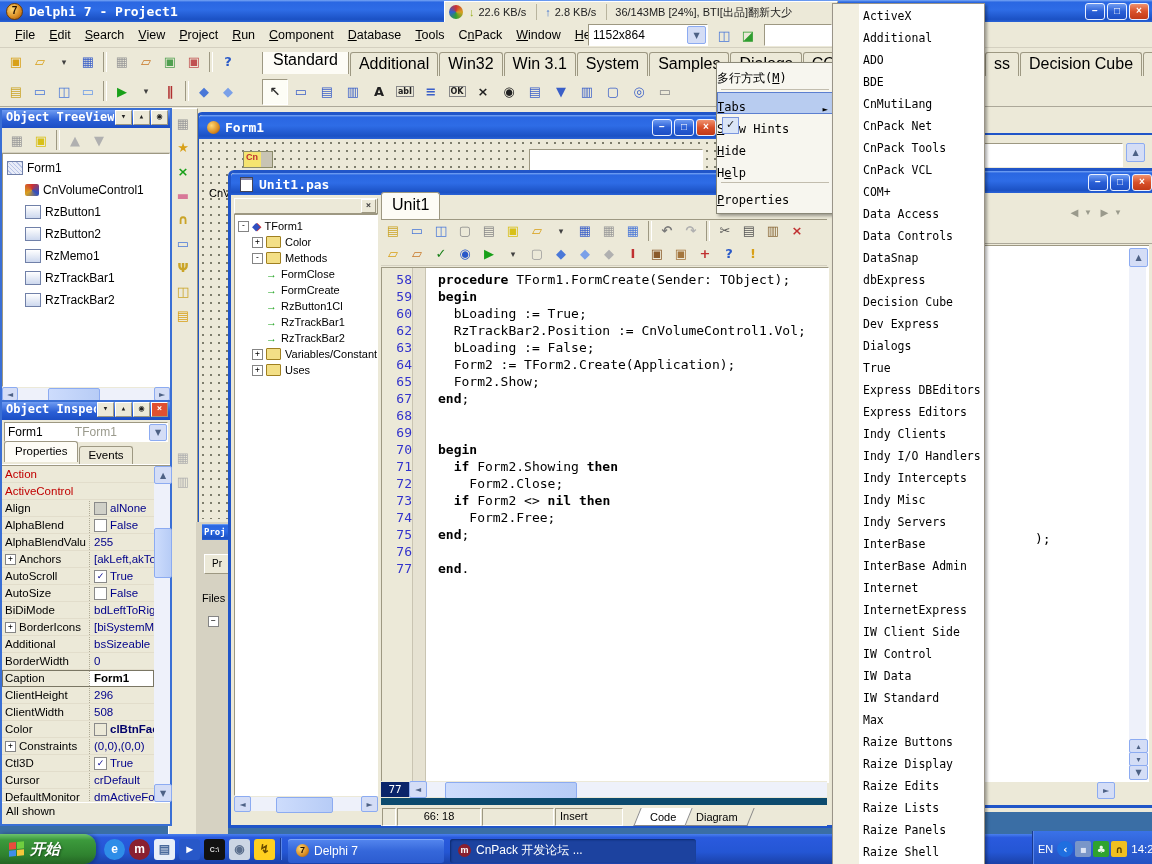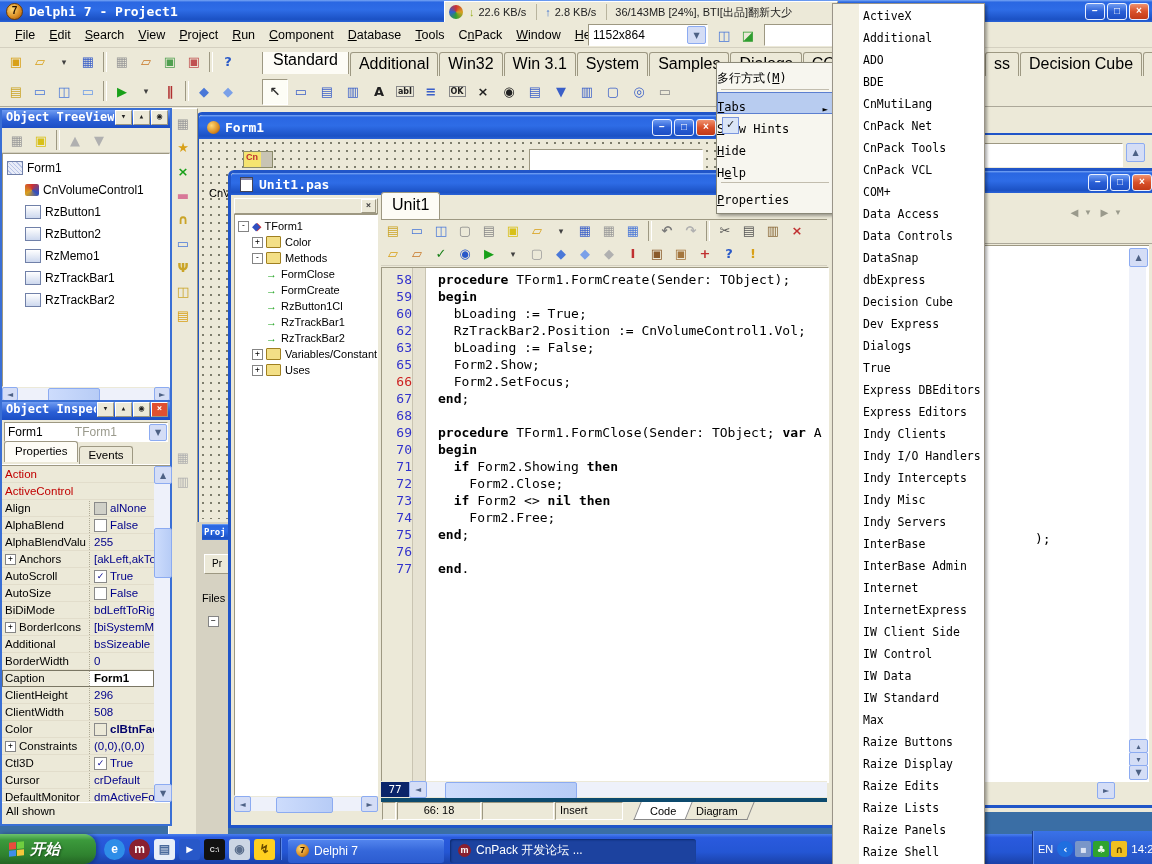--- a/index.html
+++ b/index.html
@@ -818,45 +818,45 @@
 
     <div class="abs sunken" style="left:150px;top:72px;width:446px;height:514px;background:#fff;overflow:hidden">
       <div class="abs" style="left:0;top:0;width:30px;height:100%;background:#ece9d8;border-right:1px solid #c9c4b2"></div>
       <div class="abs" style="left:31px;top:0;width:12px;height:100%;background:#e6e2d2;border-right:1px solid #c9c4b2"></div>
       <div id="code-lines" style="position:absolute;left:0;top:4px;width:100%">
           <div class="code-line"><div class="ln">58</div><div class="gap"></div><div class="src"><span class="kw">procedure</span><span> TForm1.FormCreate(Sender: TObject);</span></div></div>
           <div class="code-line"><div class="ln">59</div><div class="gap"></div><div class="src"><span class="kw">begin</span></div></div>
           <div class="code-line"><div class="ln">60</div><div class="gap"></div><div class="src"><span>  bLoading := True;</span></div></div>
           <div class="code-line"><div class="ln">62</div><div class="gap"></div><div class="src"><span>  RzTrackBar2.Position := CnVolumeControl1.Vol;</span></div></div>
           <div class="code-line"><div class="ln">63</div><div class="gap"></div><div class="src"><span>  bLoading := False;</span></div></div>
+          <div class="code-line"><div class="ln">64</div><div class="gap"></div><div class="src"><span>  Form2 := TForm2.Create(Application);</span></div></div>
           <div class="code-line"><div class="ln">65</div><div class="gap"></div><div class="src"><span>  Form2.Show;</span></div></div>
-          <div class="code-line"><div class="ln red">66</div><div class="gap"></div><div class="src"><span>  Form2.SetFocus;</span></div></div>
           <div class="code-line"><div class="ln">67</div><div class="gap"></div><div class="src"><span class="kw">end</span><span>;</span></div></div>
           <div class="code-line"><div class="ln">68</div><div class="gap"></div><div class="src"></div></div>
-          <div class="code-line"><div class="ln">69</div><div class="gap"></div><div class="src"><span class="kw">procedure</span><span> TForm1.FormClose(Sender: TObject; </span><span class="kw">var</span><span> A</span></div></div>
+          <div class="code-line"><div class="ln">69</div><div class="gap"></div></div>
           <div class="code-line"><div class="ln">70</div><div class="gap"></div><div class="src"><span class="kw">begin</span></div></div>
           <div class="code-line"><div class="ln">71</div><div class="gap"></div><div class="src"><span>  </span><span class="kw">if</span><span> Form2.Showing </span><span class="kw">then</span></div></div>
           <div class="code-line"><div class="ln">72</div><div class="gap"></div><div class="src"><span>    Form2.Close;</span></div></div>
           <div class="code-line"><div class="ln">73</div><div class="gap"></div><div class="src"><span>  </span><span class="kw">if</span><span> Form2 &lt;&gt; </span><span class="kw">nil</span><span> </span><span class="kw">then</span></div></div>
           <div class="code-line"><div class="ln">74</div><div class="gap"></div><div class="src"><span>    Form2.Free;</span></div></div>
           <div class="code-line"><div class="ln">75</div><div class="gap"></div><div class="src"><span class="kw">end</span><span>;</span></div></div>
           <div class="code-line"><div class="ln">76</div><div class="gap"></div><div class="src"></div></div>
           <div class="code-line"><div class="ln">77</div><div class="gap"></div><div class="src"><span class="kw">end</span><span>.</span></div></div>
         </div>
     </div>
 
     <div class="abs face" style="left:150px;top:586px;width:446px;height:17px;display:flex;align-items:center">
       <div class="mono" style="width:28px;height:15px;background:#0a246a;color:#fff;text-align:center;font-size:11px;line-height:15px">77</div>
       <div class="sbtn" style="width:16px;height:15px">◄</div>
       <div class="schan" style="flex:1;height:15px">
           <div class="sthumb" style="width:130px;height:15px;margin-left:18px"></div>
         </div>
     </div>
 
-    <div class="abs face" style="left:150px;top:603px;width:446px;height:21px;display:flex;align-items:flex-start;border-top:4px solid #0c4a6e">
+    <div class="abs face" style="left:150px;top:603px;width:446px;height:21px;display:flex;align-items:flex-end;border-top:7px solid #0c4a6e">
       <div class="sunken" style="width:12px;height:16px;margin-left:1px"></div>
       <div class="sunken" style="width:82px;height:16px;margin-left:1px;text-align:center;font-size:11px;line-height:15px">66: 18</div>
       <div class="sunken" style="width:70px;height:16px;margin-left:1px"></div>
       <div class="sunken" style="width:62px;height:16px;margin-left:1px;font-size:11px;line-height:15px;padding-left:4px">Insert</div>
       <div id="editor-bottom-tabs" style="display:flex;margin-left:14px">
           <div class="btab active">
             <span>Code</span>
           </div>
           <div class="btab">
             <span>Diagram</span>

